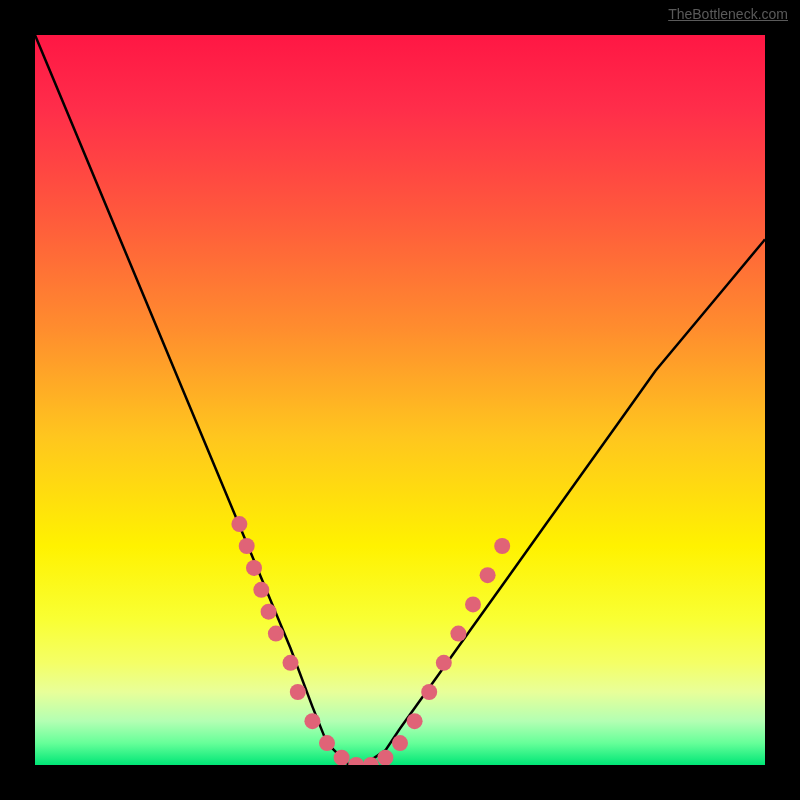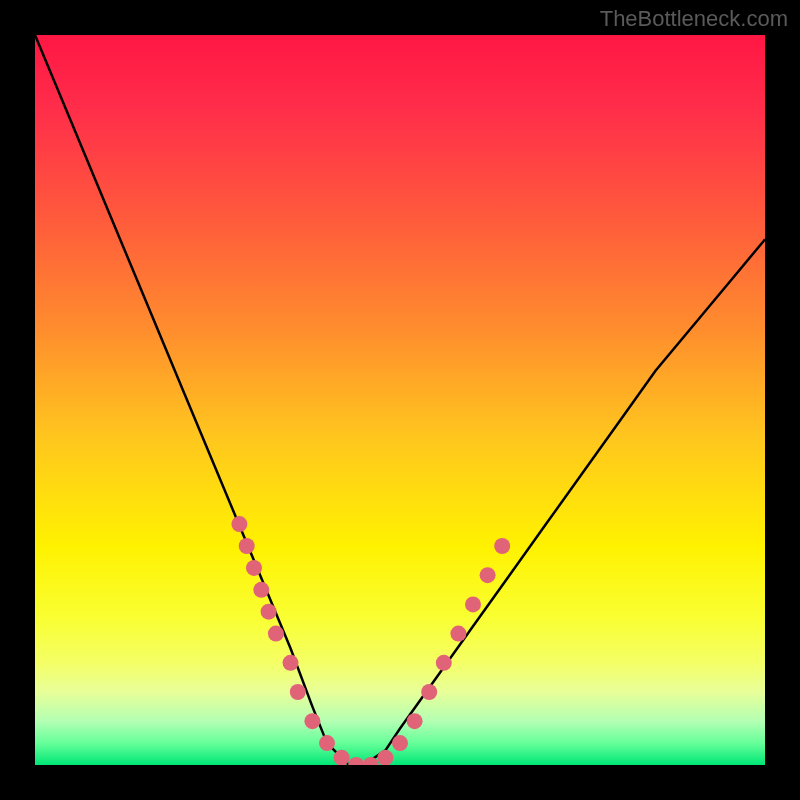--- a/index.html
+++ b/index.html
@@ -8,23 +8,24 @@
     height: 800px;
     background: #000;
     position: relative;
     font-family: Arial, sans-serif;
   }
   .watermark {
     position: absolute;
     top: 6px;
     right: 12px;
     color: #5a5a5a;
-    font-size: 22px;
+    font-size: 14px;
     font-weight: 500;
     z-index: 10;
+    text-decoration: underline;
   }
   .chart-container {
     position: absolute;
     left: 35px;
     top: 35px;
     width: 730px;
     height: 730px;
   }
   .gradient-bg {
     position: absolute;

